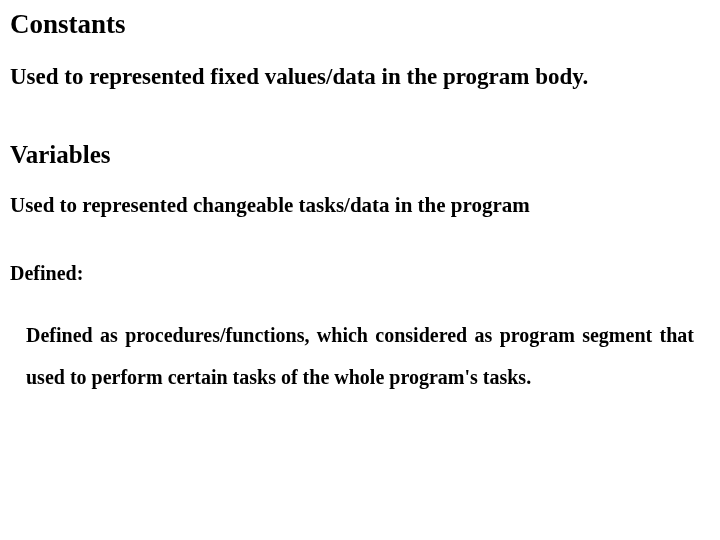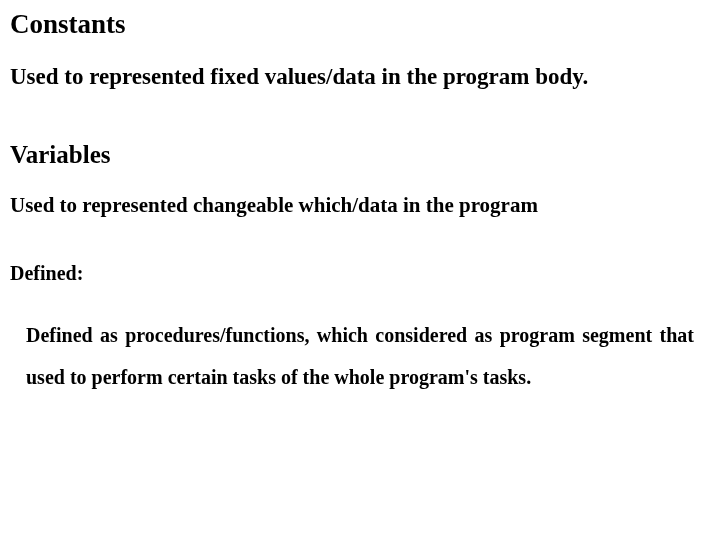--- a/index.html
+++ b/index.html
@@ -58,19 +58,19 @@
 <body>
 
 <div class="page">
 
   <div class="heading-large">Constants</div>
 
   <div class="body-large">Used to represented fixed values/data in the program body.</div>
 
   <div class="heading-medium">Variables</div>
 
-  <div class="body-medium">Used to represented changeable which/data in the program</div>
+  <div class="body-medium">Used to represented changeable tasks/data in the program</div>
 
   <div class="subheading">Defined:</div>
 
   <div class="body-justified">Defined as procedures/functions, which considered as program segment that used to perform certain tasks of the whole program's tasks.</div>
 
 </div>
 
 </body></html>

